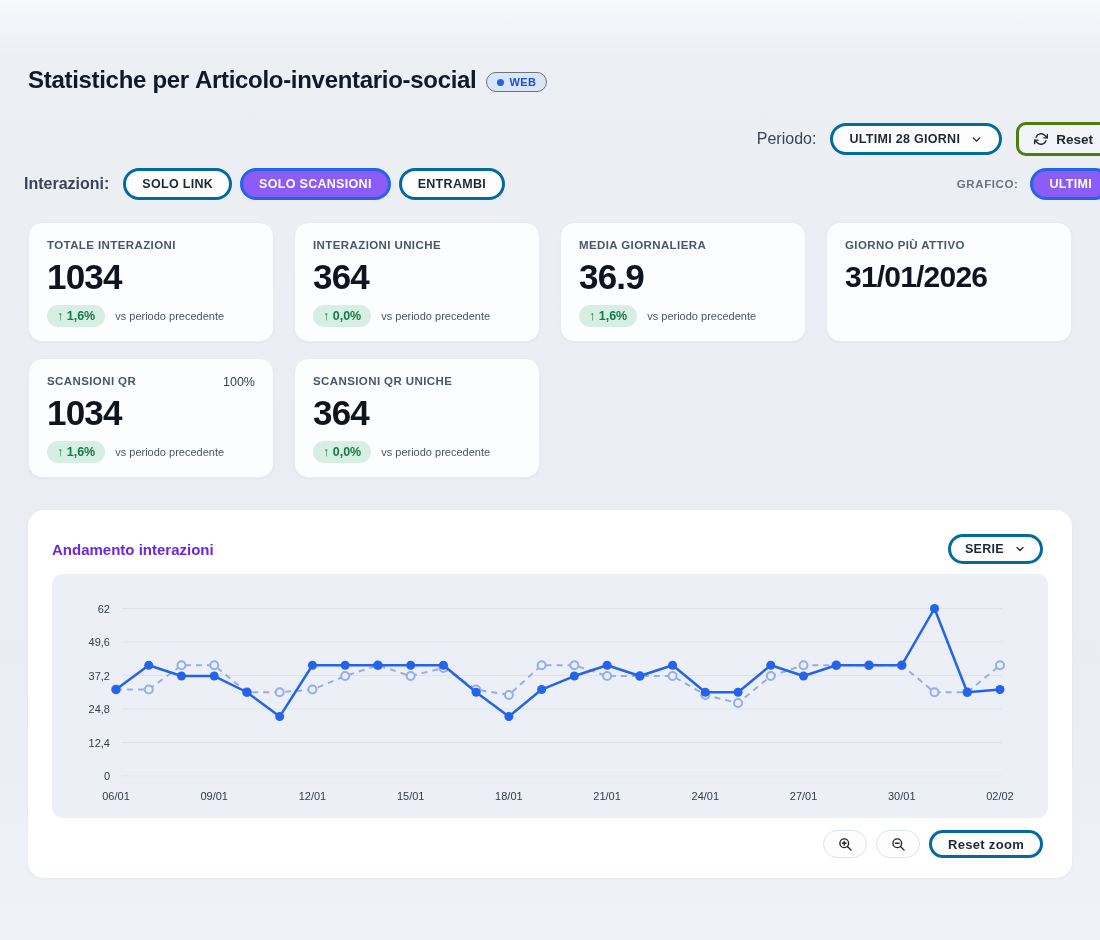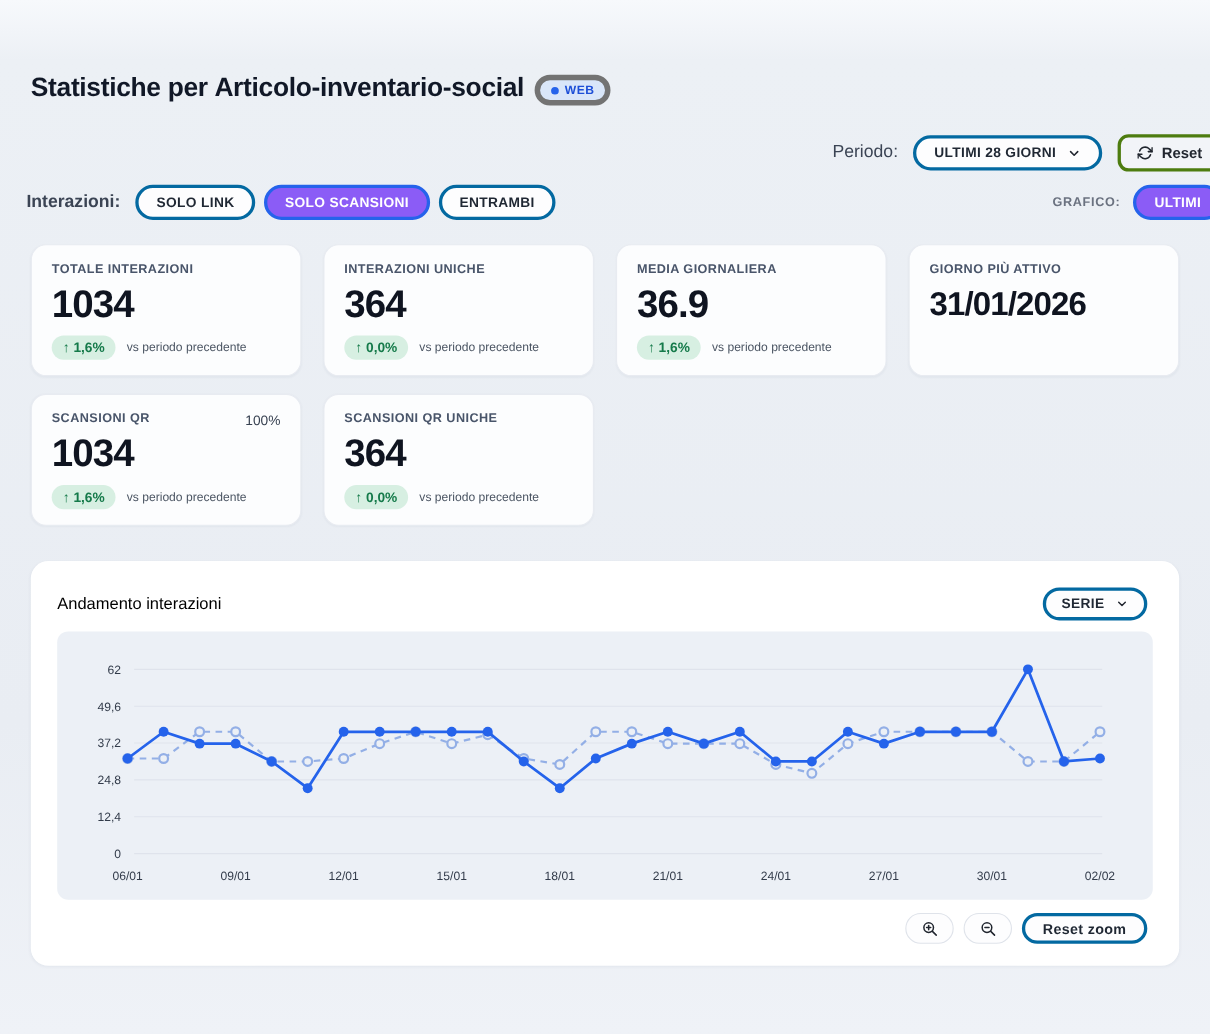--- a/index.html
+++ b/index.html
@@ -8,21 +8,21 @@
     font-family:"Liberation Sans","DejaVu Sans",sans-serif;
     background:linear-gradient(180deg,#f7f9fc 0px,#ecf0f5 55px,#e9edf3 70%,#eff2f7 100%);
     color:#151b26;
   }
   .page{position:relative;width:1100px;height:940px;padding-left:44px;}
 
   
   .title-row{position:absolute;top:66px;left:28px;display:flex;align-items:center;gap:10px;}
   .title{font-size:24px;font-weight:700;letter-spacing:-0.3px;color:#111827;}
   .title .t-prefix{margin-right:6px;}
-  .web-badge{display:inline-flex;align-items:center;gap:5px;background:#d9e6f9;border:5px solid #737373;
+  .web-badge{display:inline-flex;align-items:center;gap:5px;background:#d9e6f9;border:1px solid #737373;
     border-radius:999px;padding:3px 10px;position:relative;top:2px;}
   .web-badge .dot{width:7px;height:7px;border-radius:50%;background:#2563eb;}
   .web-badge .txt{font-size:11px;font-weight:700;letter-spacing:0.4px;color:#1d4fd7;}
 
   
   .period-row{position:absolute;top:122px;right:33px;display:flex;align-items:center;gap:14px;}
   .period-label{font-size:16px;font-weight:400;color:#3b4454;}
   .pill{display:inline-flex;align-items:center;gap:8px;background:#fdfdfe;border:3px solid #0369a1;
     border-radius:999px;padding:0 16px;height:32px;font-size:12.5px;font-weight:700;letter-spacing:0.3px;
     color:#1f2733;cursor:pointer;box-sizing:border-box;}
@@ -47,21 +47,21 @@
   .stat-value.smaller{font-size:30px;margin-top:9px;}
   .stat-foot{position:absolute;left:18px;bottom:14px;display:flex;align-items:center;gap:10px;}
   .delta-badge{background:#d7efe2;color:#157a4a;font-size:12.5px;font-weight:700;
     border-radius:999px;padding:4px 10px;}
   .delta-note{font-size:11px;color:#4b5563;}
 
   
   .chart-panel{position:absolute;top:510px;left:28px;width:1044px;height:368px;background:#fff;
     border-radius:16px;box-shadow:0 1px 3px rgba(25,39,70,0.05);}
   .chart-header{position:absolute;top:24px;left:24px;right:29px;display:flex;align-items:center;}
-  .chart-title{font-size:15px;font-weight:400;color:#000000;text-align:right;}
+  .chart-title{font-size:15px;font-weight:700;color:#6d28d9;text-align:right;}
   .serie-pill{margin-left:auto;height:30px;padding:0 14px;}
   .plot{position:absolute;top:64px;left:24px;width:996px;height:244px;background:#ecf0f6;border-radius:10px;}
   .plot svg{display:block;}
   .ytick,.xtick{font-size:11px;fill:#323b4a;font-family:"Liberation Sans","DejaVu Sans",sans-serif;}
   .zoom-row{position:absolute;right:29px;bottom:20px;display:flex;align-items:center;gap:9px;}
   .icon-pill{display:inline-flex;align-items:center;justify-content:center;width:44px;height:28px;
     background:#fdfdfe;border:1px solid #dfe3ea;border-radius:999px;cursor:pointer;}
   .reset-zoom{height:28px;padding:0 16px;font-size:13px;font-weight:700;}
   .chev{margin-left:2px;}
 </style>

